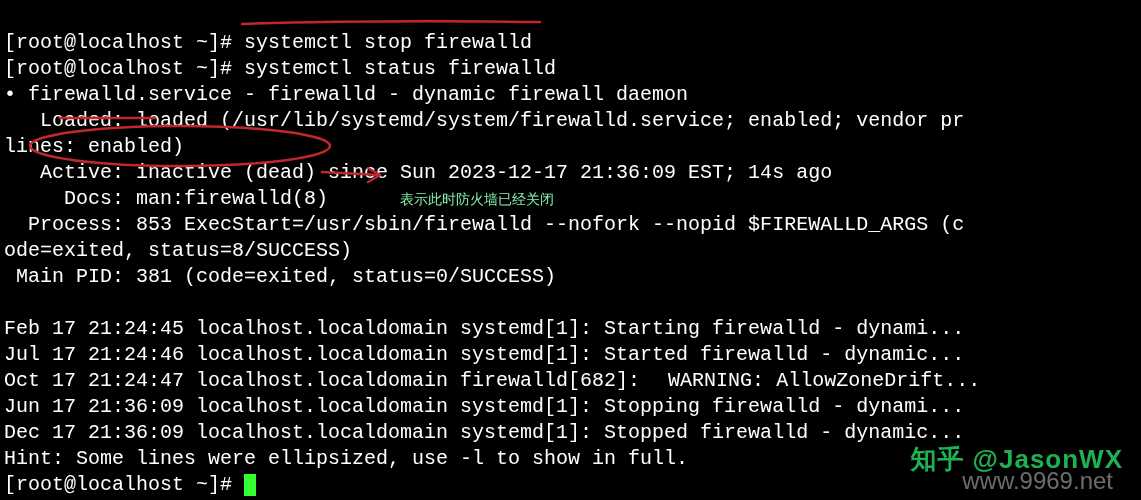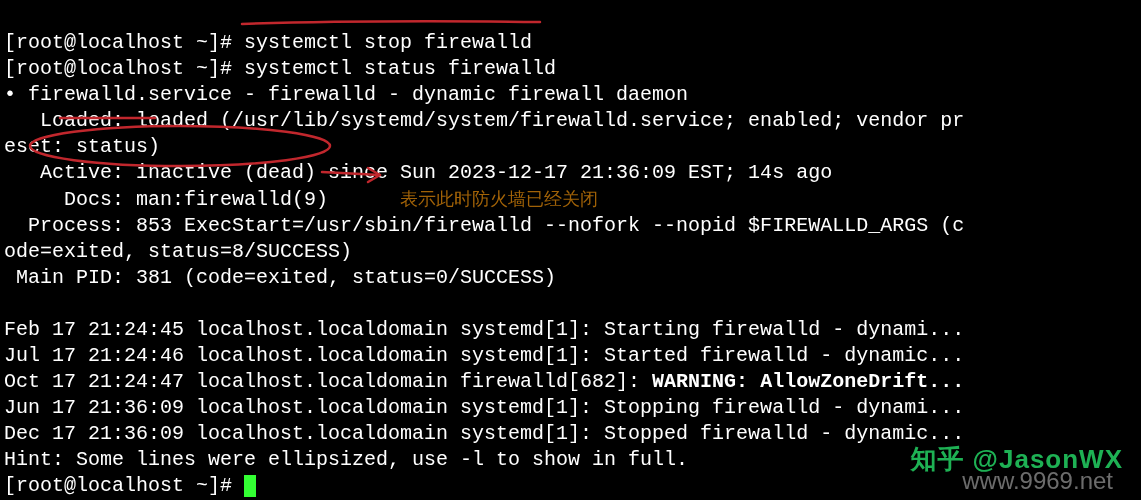--- a/index.html
+++ b/index.html
@@ -16,26 +16,27 @@
     position: relative;
   }
   .terminal {
     padding: 4px 4px;
     white-space: pre;
   }
   .bullet {
     font-family: inherit;
   }
   .bold {
-    font-weight: bold;
+    font-weight: normal;
+    margin-left: 16px;
   }
   .annotation {
-    color: #a16207;
+    color: #86efac;
     font-family: Arial, sans-serif;
-    font-size: 18px;
+    font-size: 14px;
   }
   .cursor {
     display: inline-block;
     width: 12px;
     height: 22px;
     background: #33ff33;
     vertical-align: text-bottom;
   }
   .watermark-zhihu {
     position: absolute;
@@ -77,23 +78,23 @@
 
   <path d="M 322 172 L 380 175" stroke="#c1272d" stroke-width="2.5" fill="none" stroke-linecap="round"></path>
   <path d="M 380 175 L 368 168 M 380 175 L 368 182" stroke="#c1272d" stroke-width="2.5" fill="none" stroke-linecap="round"></path>
 </svg>
 
 <div class="terminal">
 <span>[root@localhost ~]# </span><span>systemctl stop firewalld</span>
 <span>[root@localhost ~]# </span><span>systemctl status firewalld</span>
 <span class="bullet">•</span><span> firewalld.service - firewalld - dynamic firewall daemon</span>
 <span>   Loaded: loaded (/usr/lib/systemd/system/firewalld.service; enabled; vendor pr</span>
-<span>eset: status)</span>
+<span>lines: enabled)</span>
 <span>   Active: inactive (dead) since Sun 2023-12-17 21:36:09 EST; 14s ago</span>
-<span>     Docs: man:firewalld(9)</span>      <span class="annotation">表示此时防火墙已经关闭</span>
+<span>     Docs: man:firewalld(8)</span>      <span class="annotation">表示此时防火墙已经关闭</span>
 <span>  Process: 853 ExecStart=/usr/sbin/firewalld --nofork --nopid $FIREWALLD_ARGS (c</span>
 <span>ode=exited, status=8/SUCCESS)</span>
 <span> Main PID: 381 (code=exited, status=0/SUCCESS)</span>
 
 <span>Feb 17 21:24:45 localhost.localdomain systemd[1]: Starting firewalld - dynami.</span><span>..</span>
 <span>Jul 17 21:24:46 localhost.localdomain systemd[1]: Started firewalld - dynamic...</span>
 <span>Oct 17 21:24:47 localhost.localdomain firewalld[682]: </span><span class="bold">WARNING: AllowZoneDrift...</span>
 <span>Jun 17 21:36:09 localhost.localdomain systemd[1]: Stopping firewalld - dynami...</span>
 <span>Dec 17 21:36:09 localhost.localdomain systemd[1]: Stopped firewalld - dynamic...</span>
 <span>Hint: Some lines were ellipsized, use -l to show in full.</span>

